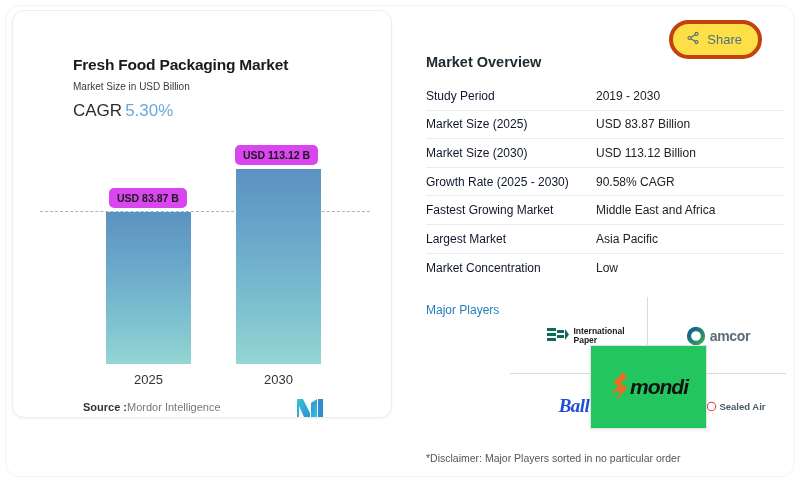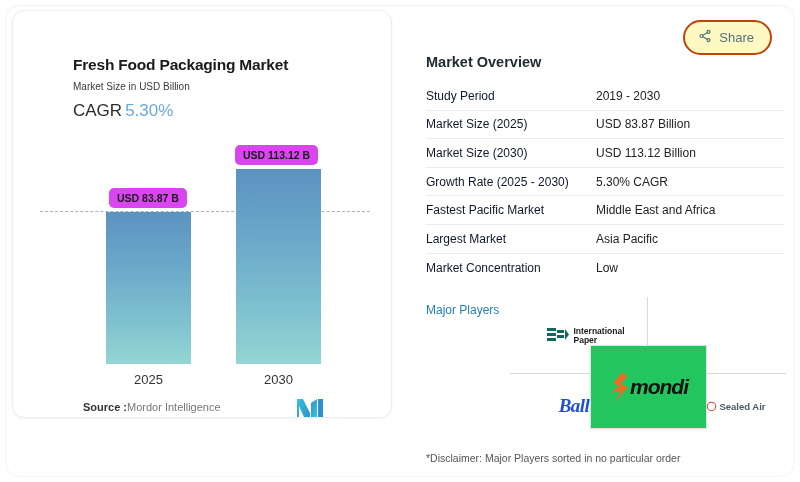--- a/index.html
+++ b/index.html
@@ -94,26 +94,26 @@
   .mi-logo { position: absolute; left: 284px; top: 388px; }
 
   
   .overview {
     position: absolute;
     left: 418px; top: 10px;
     width: 368px; height: 460px;
   }
   .share-btn {
     position: absolute;
-    right: 14px; top: 10px;
+    right: 24px; top: 10px;
     display: flex; align-items: center; gap: 7px;
     padding: 7px 16px 7px 13px;
-    border: 2px solid #c2410c;
+    border: 4px solid #c2410c;
     border-radius: 20px;
-    background: #fef9c3;
+    background: #fde047;
     font-size: 13px; color: #54707f;
     cursor: pointer;
   }
   .ov-title {
     position: absolute; left: 8px; top: 44px;
     font-size: 14.5px; font-weight: bold; color: #1f2a30;
   }
 
   .ov-table {
     position: absolute; left: 8px; top: 72px;
@@ -270,24 +270,24 @@
       <div class="ov-row">
         <div class="ov-key">Market Size (2025)</div>
         <div class="ov-val">USD 83.87 Billion</div>
       </div>
       <div class="ov-row">
         <div class="ov-key">Market Size (2030)</div>
         <div class="ov-val">USD 113.12 Billion</div>
       </div>
       <div class="ov-row">
         <div class="ov-key">Growth Rate (2025 - 2030)</div>
-        <div class="ov-val">5.30% CAGR</div>
-      </div>
-      <div class="ov-row">
-        <div class="ov-key">Fastest Pacific Market</div>
+        <div class="ov-val">90.58% CAGR</div>
+      </div>
+      <div class="ov-row">
+        <div class="ov-key">Fastest Growing Market</div>
         <div class="ov-val">Middle East and Africa</div>
       </div>
       <div class="ov-row">
         <div class="ov-key">Largest Market</div>
         <div class="ov-val">Asia Pacific</div>
       </div>
       <div class="ov-row">
         <div class="ov-key">Market Concentration</div>
         <div class="ov-val">Low</div>
       </div>
@@ -309,20 +309,33 @@
               <rect x="10" y="8" width="7" height="3"></rect>
             <polygon points="18,2 22,7.5 18,13"></polygon>
           </g>
         </svg>
         <div class="ip-text">
           <div>International</div>
           <div>Paper</div>
         </div>
       </div>
 
+      <div class="logo-cell cell-amcor">
+        <svg width="20" height="20" viewBox="0 0 24 24">
+          <defs>
+            <linearGradient id="amg" x1="0" y1="0" x2="1" y2="1">
+              <stop offset="0" stop-color="#0b4fa0"></stop>
+                <stop offset="1" stop-color="#3cb44a"></stop>
+            </linearGradient>
+          </defs>
+          <path d="M12 1a11 11 0 1 0 0 22 11 11 0 0 0 0-22zm0 5.2A5.8 5.8 0 1 1 6.2 12 5.8 5.8 0 0 1 12 6.2z" fill="url(#amg)"></path>
+          <path d="M12 6.2A5.8 5.8 0 0 0 12 17.8 5.8 5.8 0 0 1 12 6.2z" fill="#1565c0"></path>
+        </svg>
+        <div class="amcor-text">amcor</div>
+      </div>
 
       <div class="logo-cell cell-ball">
         <div class="ball-text">Ball</div>
       </div>
 
       <div class="cell-mondi">
         <svg width="20" height="30" viewBox="0 0 20 30">
           <path d="M14 0 L4 11 L10 14 L2 21 L12 19 L6 30 L19 15 L11 12 L18 5 Z" fill="#ee6b23"></path>
         </svg>
         <div class="mondi-text">mondi</div>

